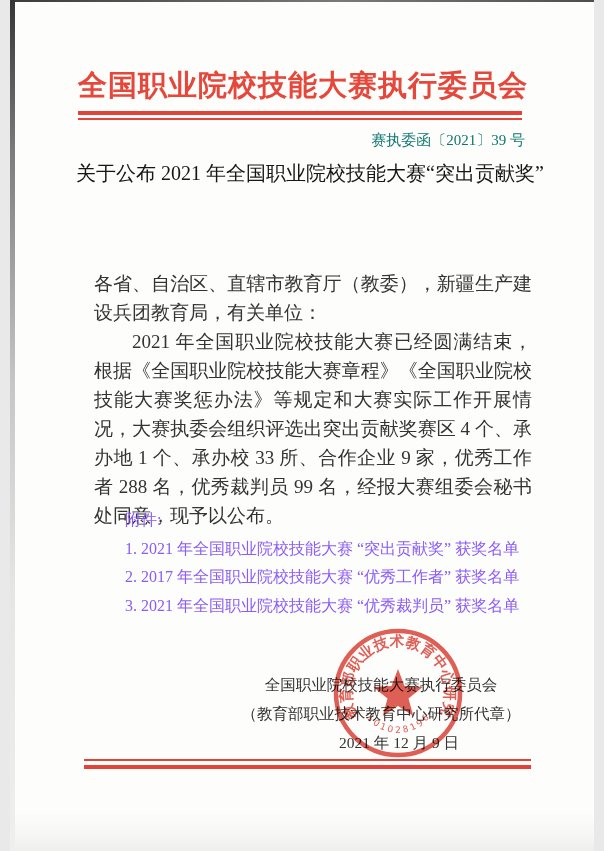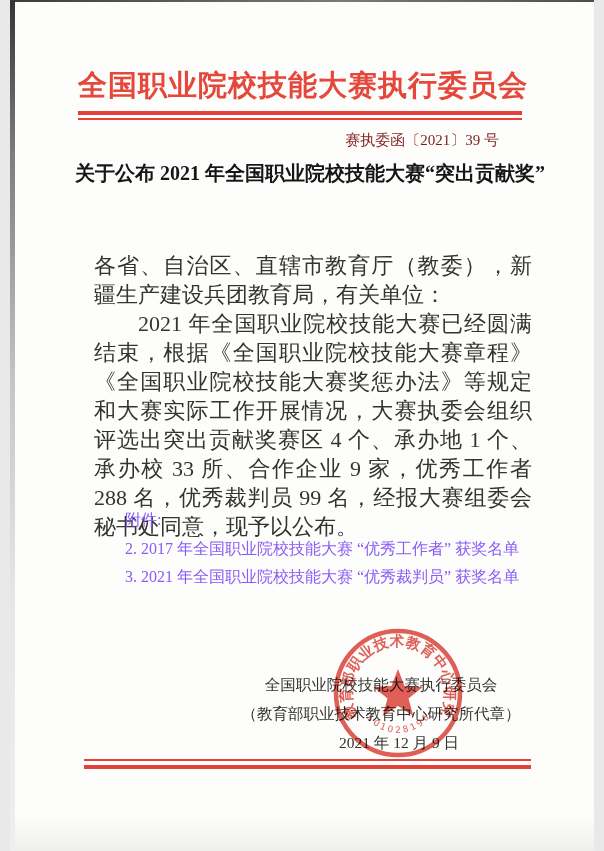--- a/index.html
+++ b/index.html
@@ -41,31 +41,31 @@
   .letterhead {
     position: absolute; left: 68px; top: 66px; width: 444px;
     font-size: 29px; font-weight: bold; letter-spacing: 1px;
     color: #e5483b; text-align: center; white-space: nowrap;
   }
   .rule { position: absolute; left: 68px; width: 444px; background: #e2423a; }
   .rule-thick { top: 111px; height: 4px; }
   .rule-thin  { top: 118px; height: 2px; }
 
   .doc-number {
-    position: absolute; left: 52px; top: 131px; width: 437px;
-    font-size: 15px; color: #7f1d1d; text-align: right; white-space: nowrap;
+    position: absolute; left: 78px; top: 131px; width: 437px;
+    font-size: 15px; color: #0f766e; text-align: right; white-space: nowrap;
   }
   .doc-title {
     position: absolute; left: 47px; top: 156px; width: 506px;
-    font-size: 20px; font-weight: bold; line-height: 34px;
+    font-size: 20px; font-weight: normal; line-height: 34px;
     color: #161616; text-align: center;
   }
   .body-text {
-    position: absolute; left: 84px; top: 251px; width: 438px;
-    font-size: 22px; line-height: 29px; color: #333330;
+    position: absolute; left: 84px; top: 269px; width: 438px;
+    font-size: 19px; line-height: 29px; color: #333330;
     text-align: justify;
   }
   .body-text p { margin: 0; }
   .body-text p.indent { text-indent: 2em; }
 
   .attachments {
     position: absolute; left: 115px; top: 506px; width: 412px;
     font-size: 16px; line-height: 28.7px; color: #8b5cf6;
   }
   .attachments div { white-space: nowrap; }
@@ -104,20 +104,21 @@
     <div>关于公布 2021 年全国职业院校技能大赛“突出贡献奖”</div>
   </div>
 
   <div class="body-text">
     <p>各省、自治区、直辖市教育厅（教委），新疆生产建设兵团教育局，有关单位：</p>
     <p class="indent">2021 年全国职业院校技能大赛已经圆满结束，根据《全国职业院校技能大赛章程》《全国职业院校技能大赛奖惩办法》等规定和大赛实际工作开展情况，大赛执委会组织评选出突出贡献奖赛区 4 个、承办地 1 个、承办校 33 所、合作企业 9 家，优秀工作者 288 名，优秀裁判员 99 名，经报大赛组委会秘书处同意，现予以公布。</p>
   </div>
 
   <div class="attachments">
     <div>附件:</div>
+    <div>1. 2021 年全国职业院校技能大赛 “突出贡献奖” 获奖名单</div>
     <div>2. 2017 年全国职业院校技能大赛 “优秀工作者” 获奖名单</div>
     <div>3. 2021 年全国职业院校技能大赛 “优秀裁判员” 获奖名单</div>
   </div>
 
   <div class="signature">
     <div>全国职业院校技能大赛执行委员会</div>
     <div>（教育部职业技术教育中心研究所代章）</div>
     <div class="date-line">2021 年 12 月 9 日</div>
   </div>
 

